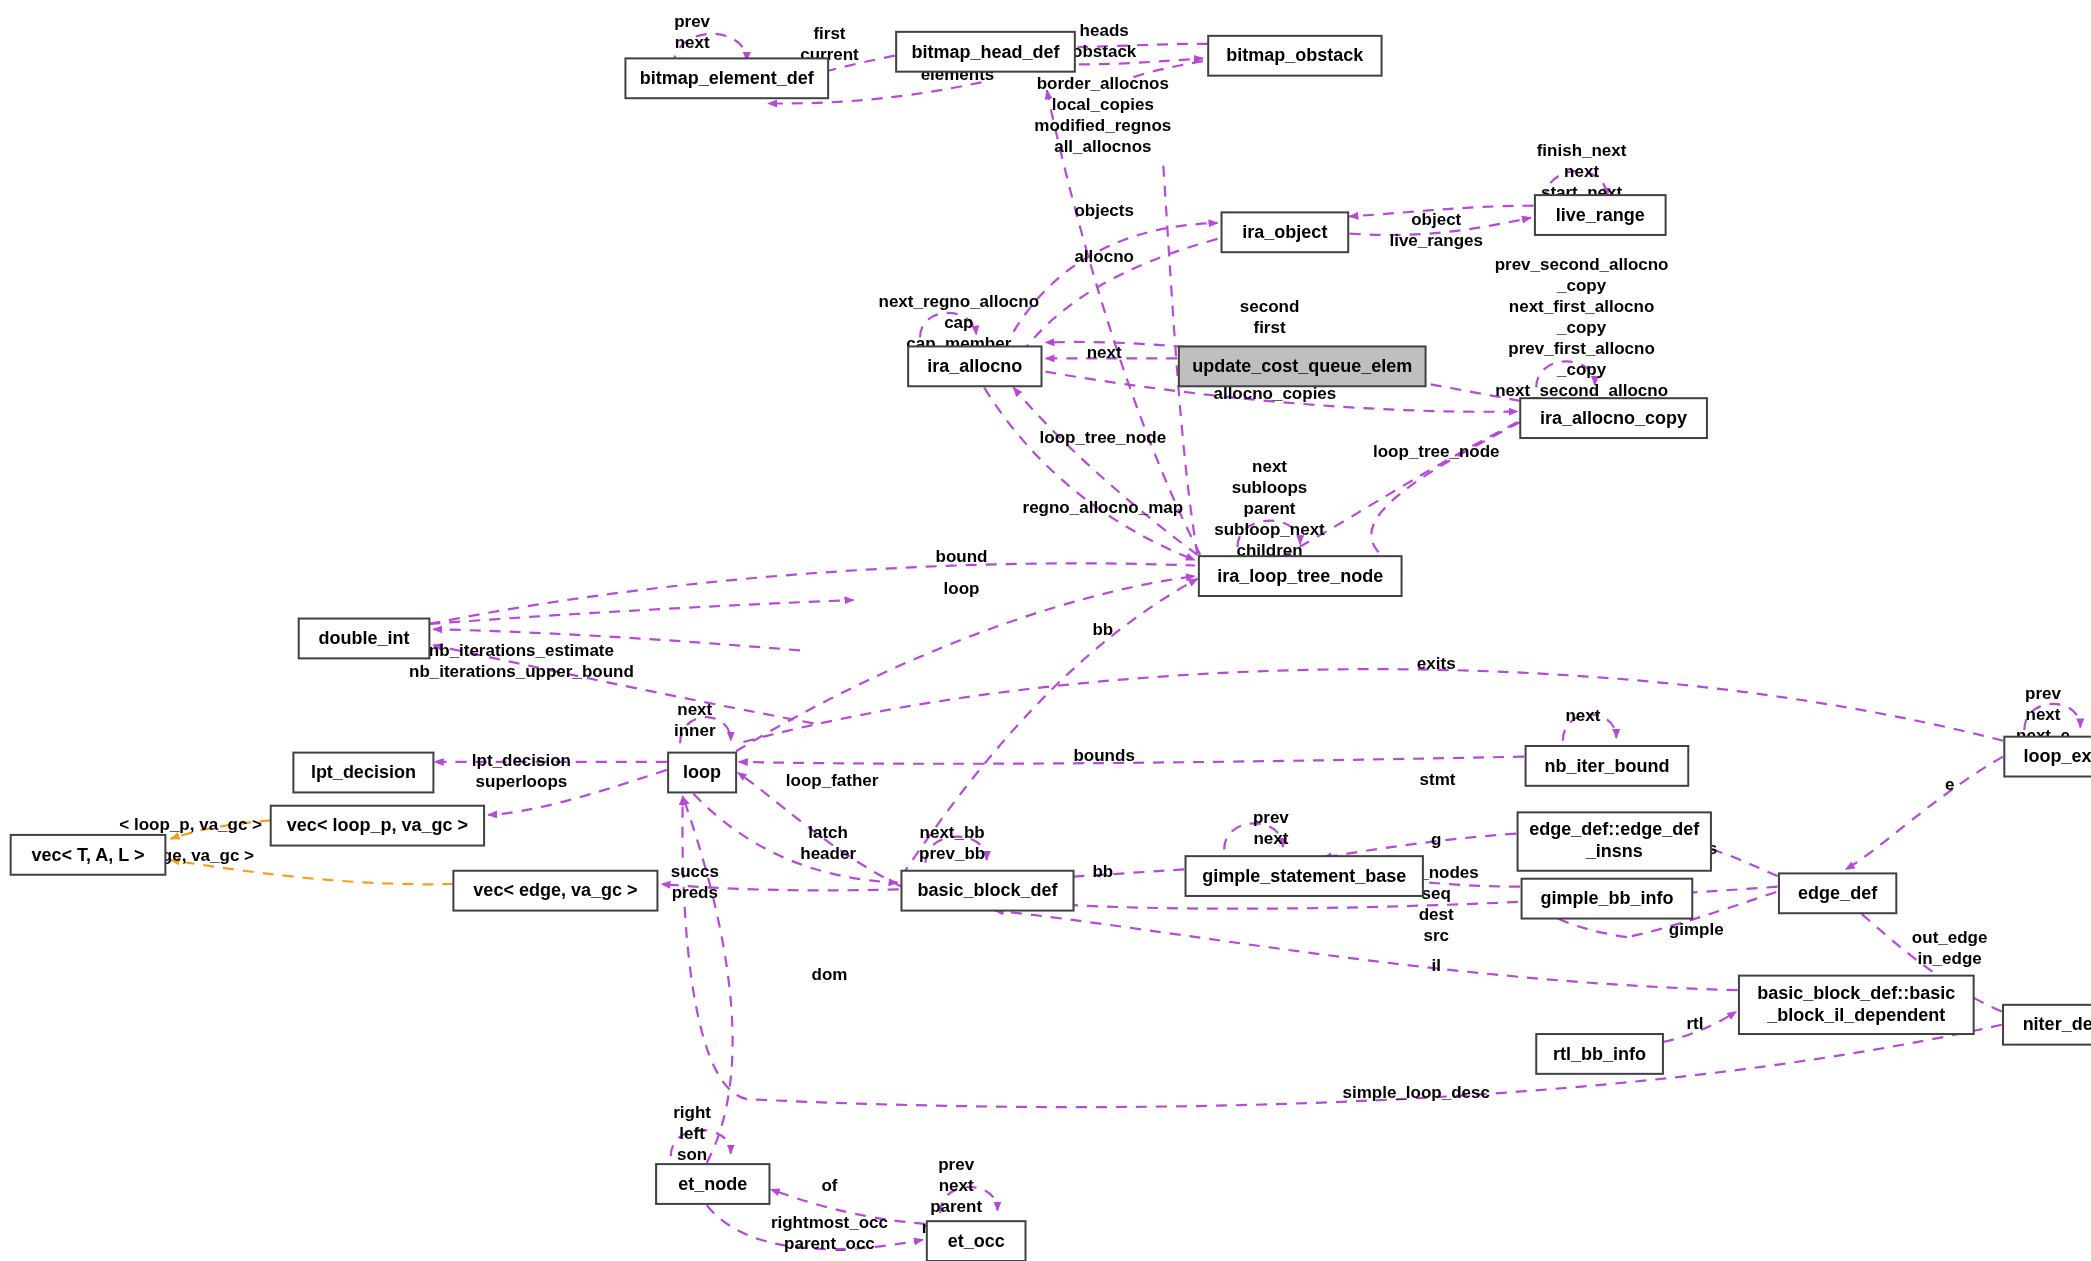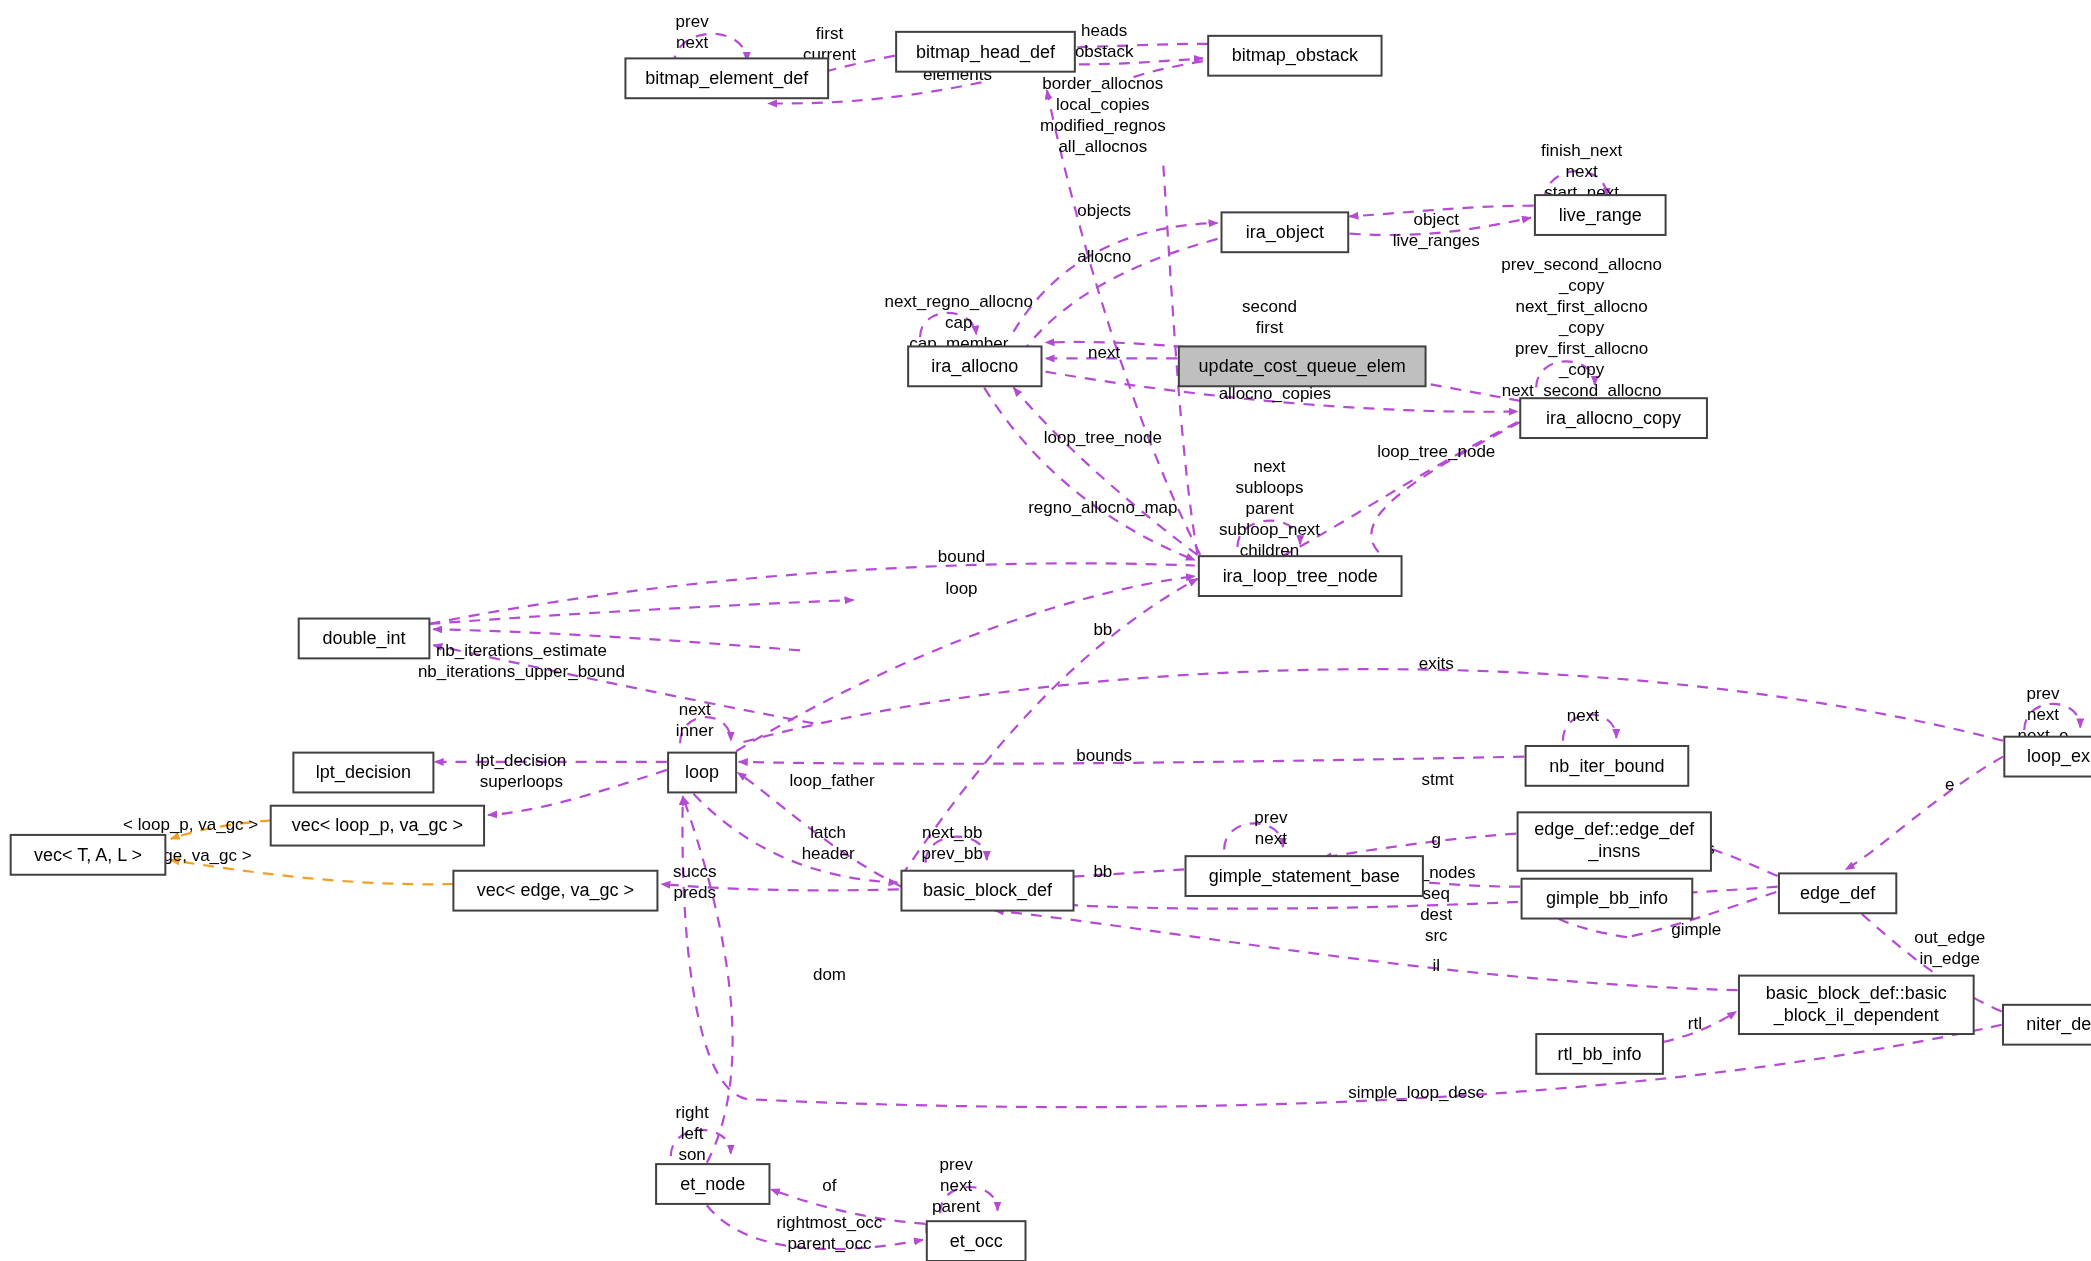--- a/index.html
+++ b/index.html
@@ -9,20 +9,21 @@
   }
   body {
     font-family: "Liberation Sans", sans-serif;
   }
   #diagram-root {
     position: relative;
     width: 2091px;
     height: 1261px;
     background: #ffffff;
     overflow: hidden;
+    font-weight: bold;
   }
   svg.graph {
     position: absolute;
     top: 0;
     left: 0;
     width: 2091px;
     height: 1261px;
   }
   .node-box {
     fill: #ffffff;

